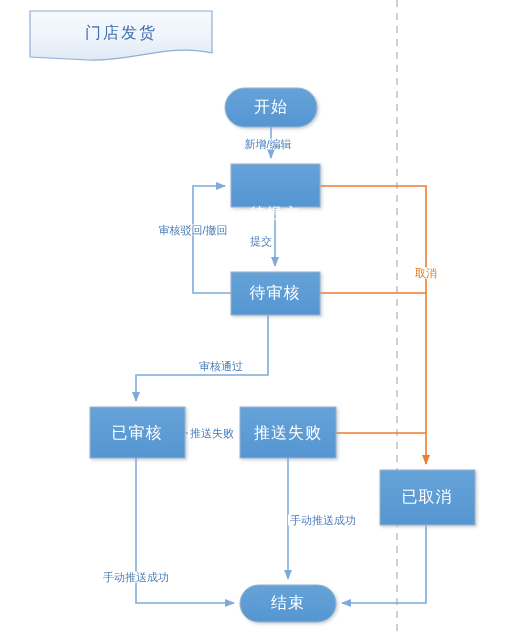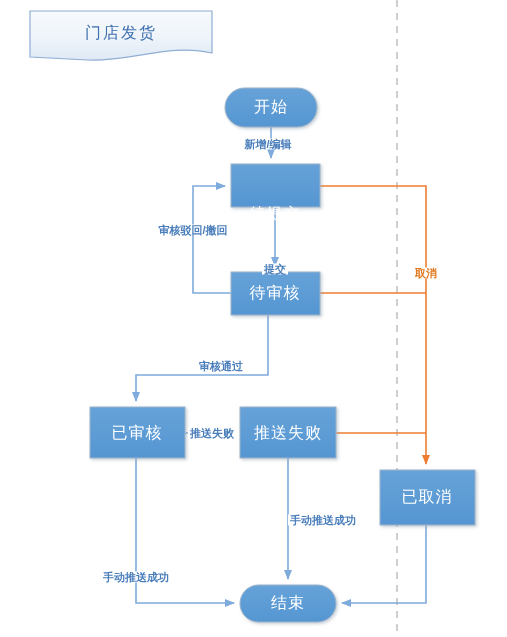--- a/index.html
+++ b/index.html
@@ -34,21 +34,20 @@
   .edge-label {
     position: absolute;
     font-size: 11px;
     line-height: 1;
     white-space: nowrap;
     color: #4a7ebb;
     transform: translate(-50%, -50%);
     background: #ffffff;
     padding: 0 2px;
     pointer-events: none;
-    font-weight: bold;
   }
   .edge-label.orange {
     color: #e1781f;
     text-align: center;
   }
   .title-label {
     position: absolute;
     font-size: 16px;
     letter-spacing: 2px;
     color: #3f6fae;
@@ -139,21 +138,21 @@
 
   <div class="node-label" style="left:271px; top:107px;">开始</div>
   <div class="node-label" style="left:275px; top:186px;margin-top:28px;">待提交</div>
   <div class="node-label" style="left:275px; top:293px;">待审核</div>
   <div class="node-label" style="left:137px; top:433px;">已审核</div>
   <div class="node-label" style="left:288px; top:433px;">推送失败</div>
   <div class="node-label" style="left:427px; top:497px;">已取消</div>
   <div class="node-label" style="left:288px; top:603px;">结束</div>
 
   <div class="edge-label" style="left:268px; top:144px;">新增/编辑</div>
-  <div class="edge-label" style="left:275px; top:241px;margin-top:28px;">提交</div>
+  <div class="edge-label" style="left:261px; top:241px;">提交</div>
   <div class="edge-label" style="left:193px; top:230px;">审核驳回/撤回</div>
   <div class="edge-label" style="left:221px; top:366px;">审核通过</div>
   <div class="edge-label" style="left:212px; top:433px;">推送失败</div>
   <div class="edge-label" style="left:288px; top:520px;margin-left:35px;">手动推送成功</div>
   <div class="edge-label" style="left:136px; top:577px;">手动推送成功</div>
   <div class="edge-label orange" style="left:426px; top:273px;">取消</div>
 
 </div>
 
 </body></html>

